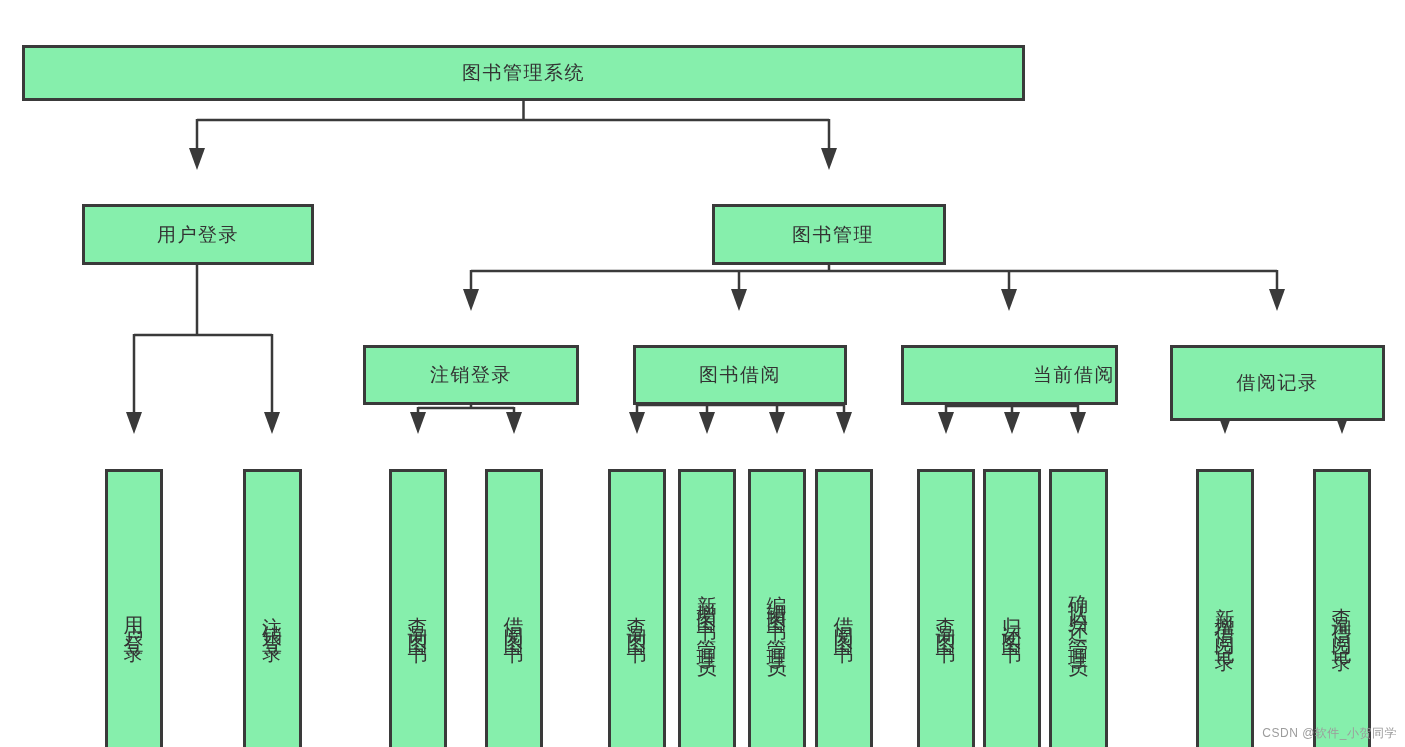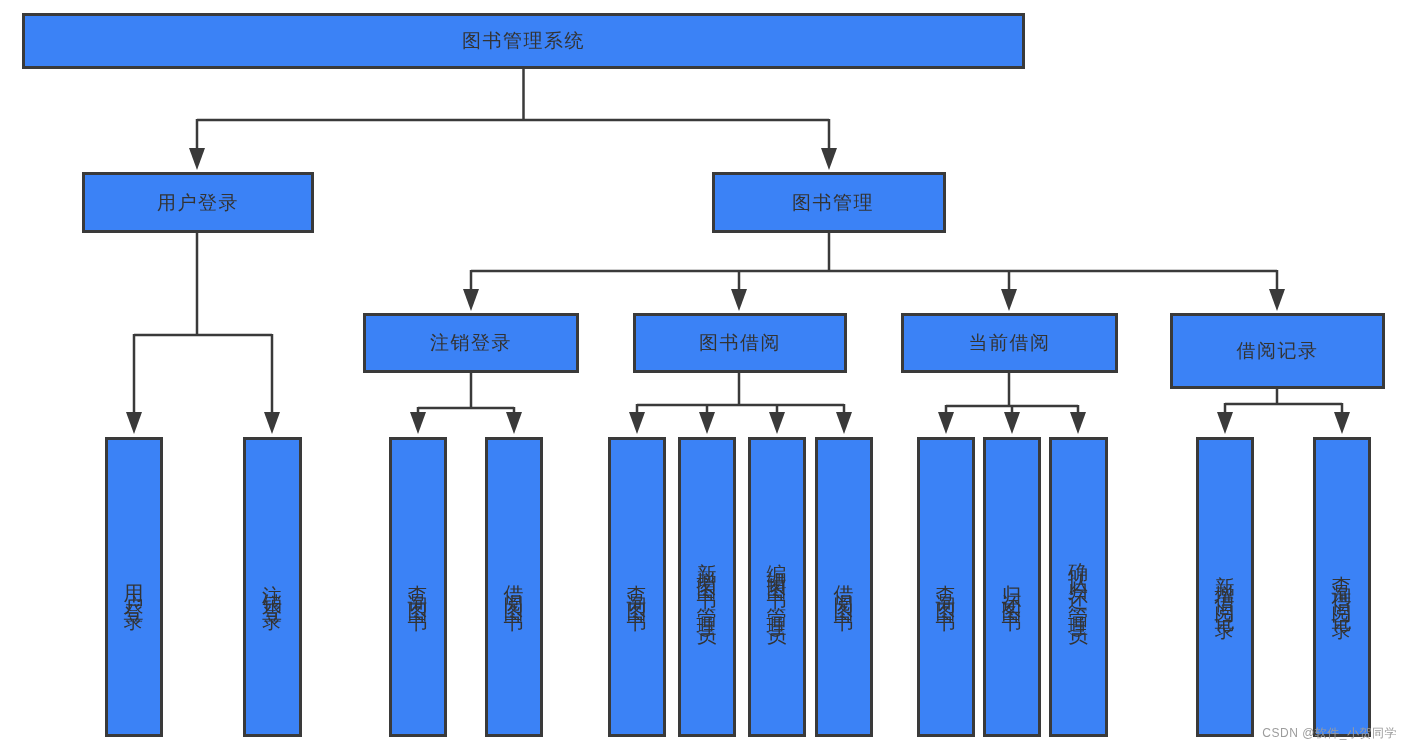--- a/index.html
+++ b/index.html
@@ -14,24 +14,25 @@
     width:1405px;height:747px;
     background:var(--bg);
     overflow:hidden;
     font-family:"Liberation Sans", sans-serif;
   }
   #connectors{position:absolute;left:0;top:0;}
   .box{
     position:absolute;
     box-sizing:border-box;
     border:3px solid var(--line);
-    background:#3b82f6;
+    background:#86efac;
     display:flex;
     align-items:center;
     justify-content:center;
+    margin-top:32px;
   }
   .hlabel{
     font-size:19px;
     letter-spacing:1.5px;
     color:var(--text);
     white-space:nowrap;
   }
   .leaf .vlabel{
     writing-mode:vertical-rl;
     text-orientation:mixed;
@@ -132,21 +133,21 @@
   <div class="box" style="left:712px;top:172px;width:234px;height:61px;padding-left:8px;">
     <span class="hlabel">图书管理</span>
   </div>
 
   <div class="box" style="left:363px;top:313px;width:216px;height:60px;">
     <span class="hlabel">注销登录</span>
   </div>
   <div class="box" style="left:633px;top:313px;width:214px;height:60px;">
     <span class="hlabel">图书借阅</span>
   </div>
-  <div class="box" style="left:901px;top:313px;width:217px;height:60px;">
+  <div class="box" style="left:901px;top:313px;width:217px;height:60px;justify-content:flex-end;">
     <span class="hlabel">当前借阅</span>
   </div>
   <div class="box" style="left:1170px;top:313px;width:215px;height:76px;">
     <span class="hlabel">借阅记录</span>
   </div>
 
   <div class="box leaf" style="left:105px;top:437px;width:58px;height:300px;">
     <span class="vlabel">用户登录</span>
   </div>
   <div class="box leaf" style="left:243px;top:437px;width:59px;height:300px;">

